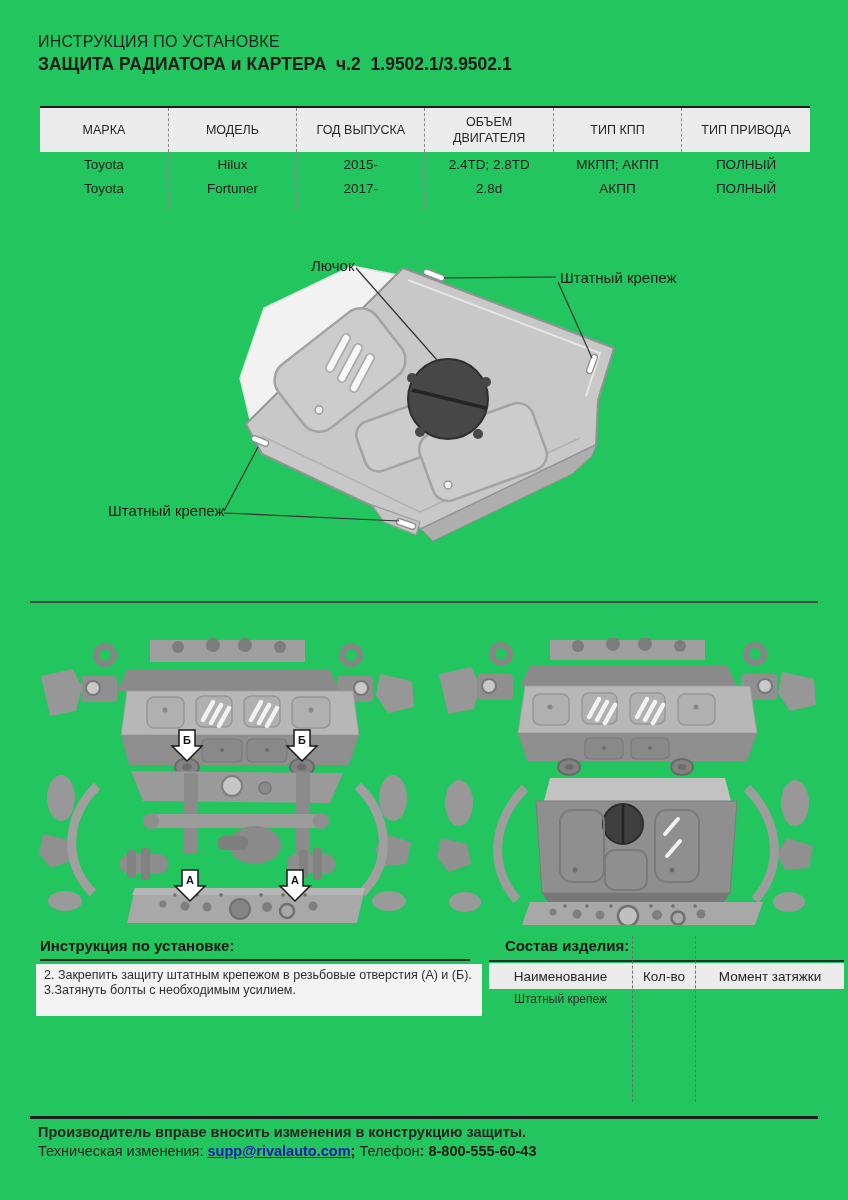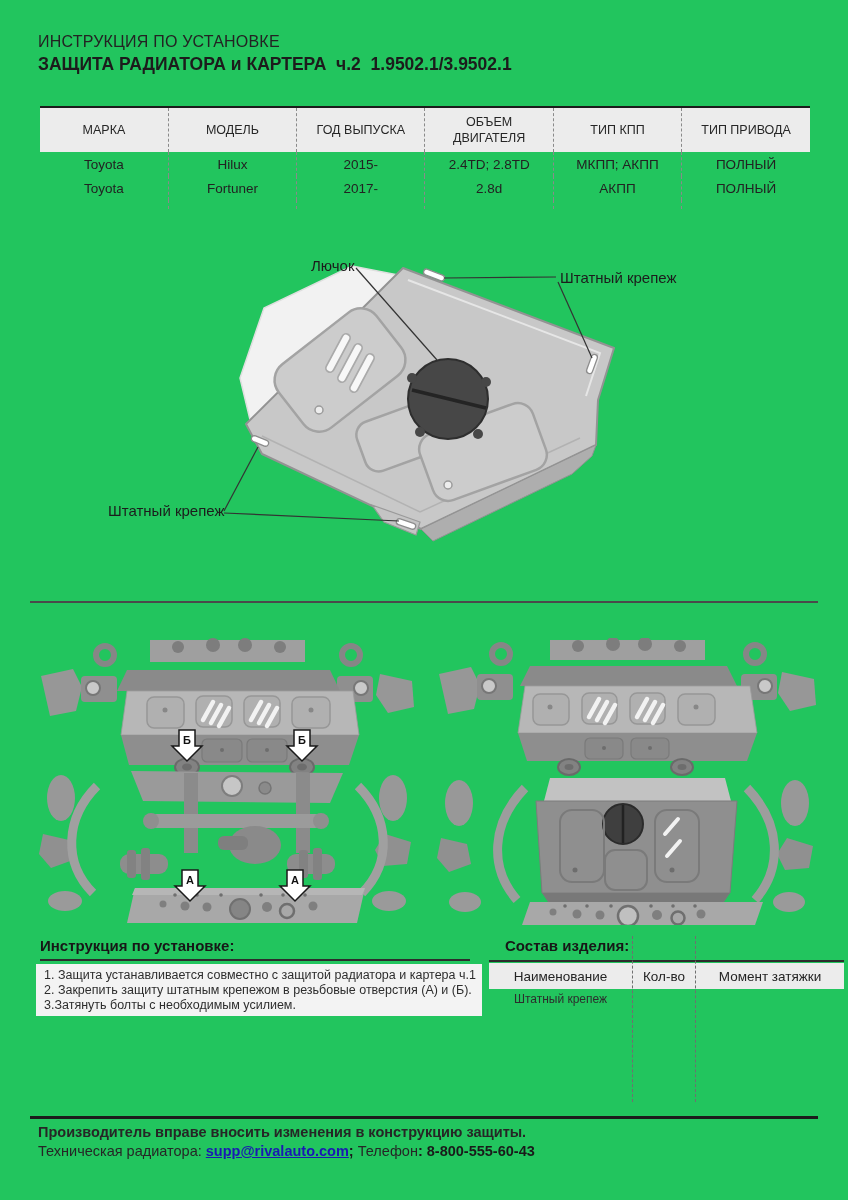--- a/index.html
+++ b/index.html
@@ -366,35 +366,34 @@
           <circle cx="238" cy="268" r="1.8"></circle>
           <circle cx="260" cy="268" r="1.8"></circle>
       </g>
     </svg>
   </div>
 
   <div class="abs inst-head">Инструкция по установке:</div>
   <div class="abs inst-line"></div>
   <div class="abs inst-box"></div>
   <div class="abs inst-steps">
-    <div>1. Защита устанавливается совместно с защитой радиатора и картера ч.1</div>
     <div>2. Закрепить защиту штатным крепежом в резьбовые отверстия (А) и (Б).</div>
     <div>3.Затянуть болты с необходимым усилием.</div>
   </div>
 
   <div class="abs cont-head">Состав изделия:</div>
   <div class="abs cont-line"></div>
   <div class="abs cont-band">
     <div class="cont-col" style="left:0;width:143px;text-align:center;">Наименование</div>
     <div class="cont-col" style="left:144px;width:62px;">Кол-во</div>
     <div class="cont-col" style="left:207px;width:148px;">Момент затяжки</div>
   </div>
   <div class="abs dash-v" style="left:632px;top:936px;height:166px;"></div>
   <div class="abs dash-v" style="left:695px;top:936px;height:166px;"></div>
   <div class="abs cont-row1">Штатный крепеж</div>
 
   <div class="abs foot-line"></div>
   <div class="abs foot1">Производитель вправе вносить изменения в конструкцию защиты.</div>
   <div class="abs foot2">
-    <span>Техническая радиатора: </span><a class="email-link" id="email-link" style="color: rgb(26, 24, 180);">supp@rivalauto.com</a><span class="b">;</span><span> Телефон</span><span class="b">: </span><span class="b">8-800-555-60-43</span>
+    <span>Техническая изменения: </span><a class="email-link" id="email-link" style="color: rgb(26, 24, 180);">supp@rivalauto.com</a><span class="b">;</span><span> Телефон</span><span class="b">: </span><span class="b">8-800-555-60-43</span>
   </div>
 
 </div>
 
 </body></html>

